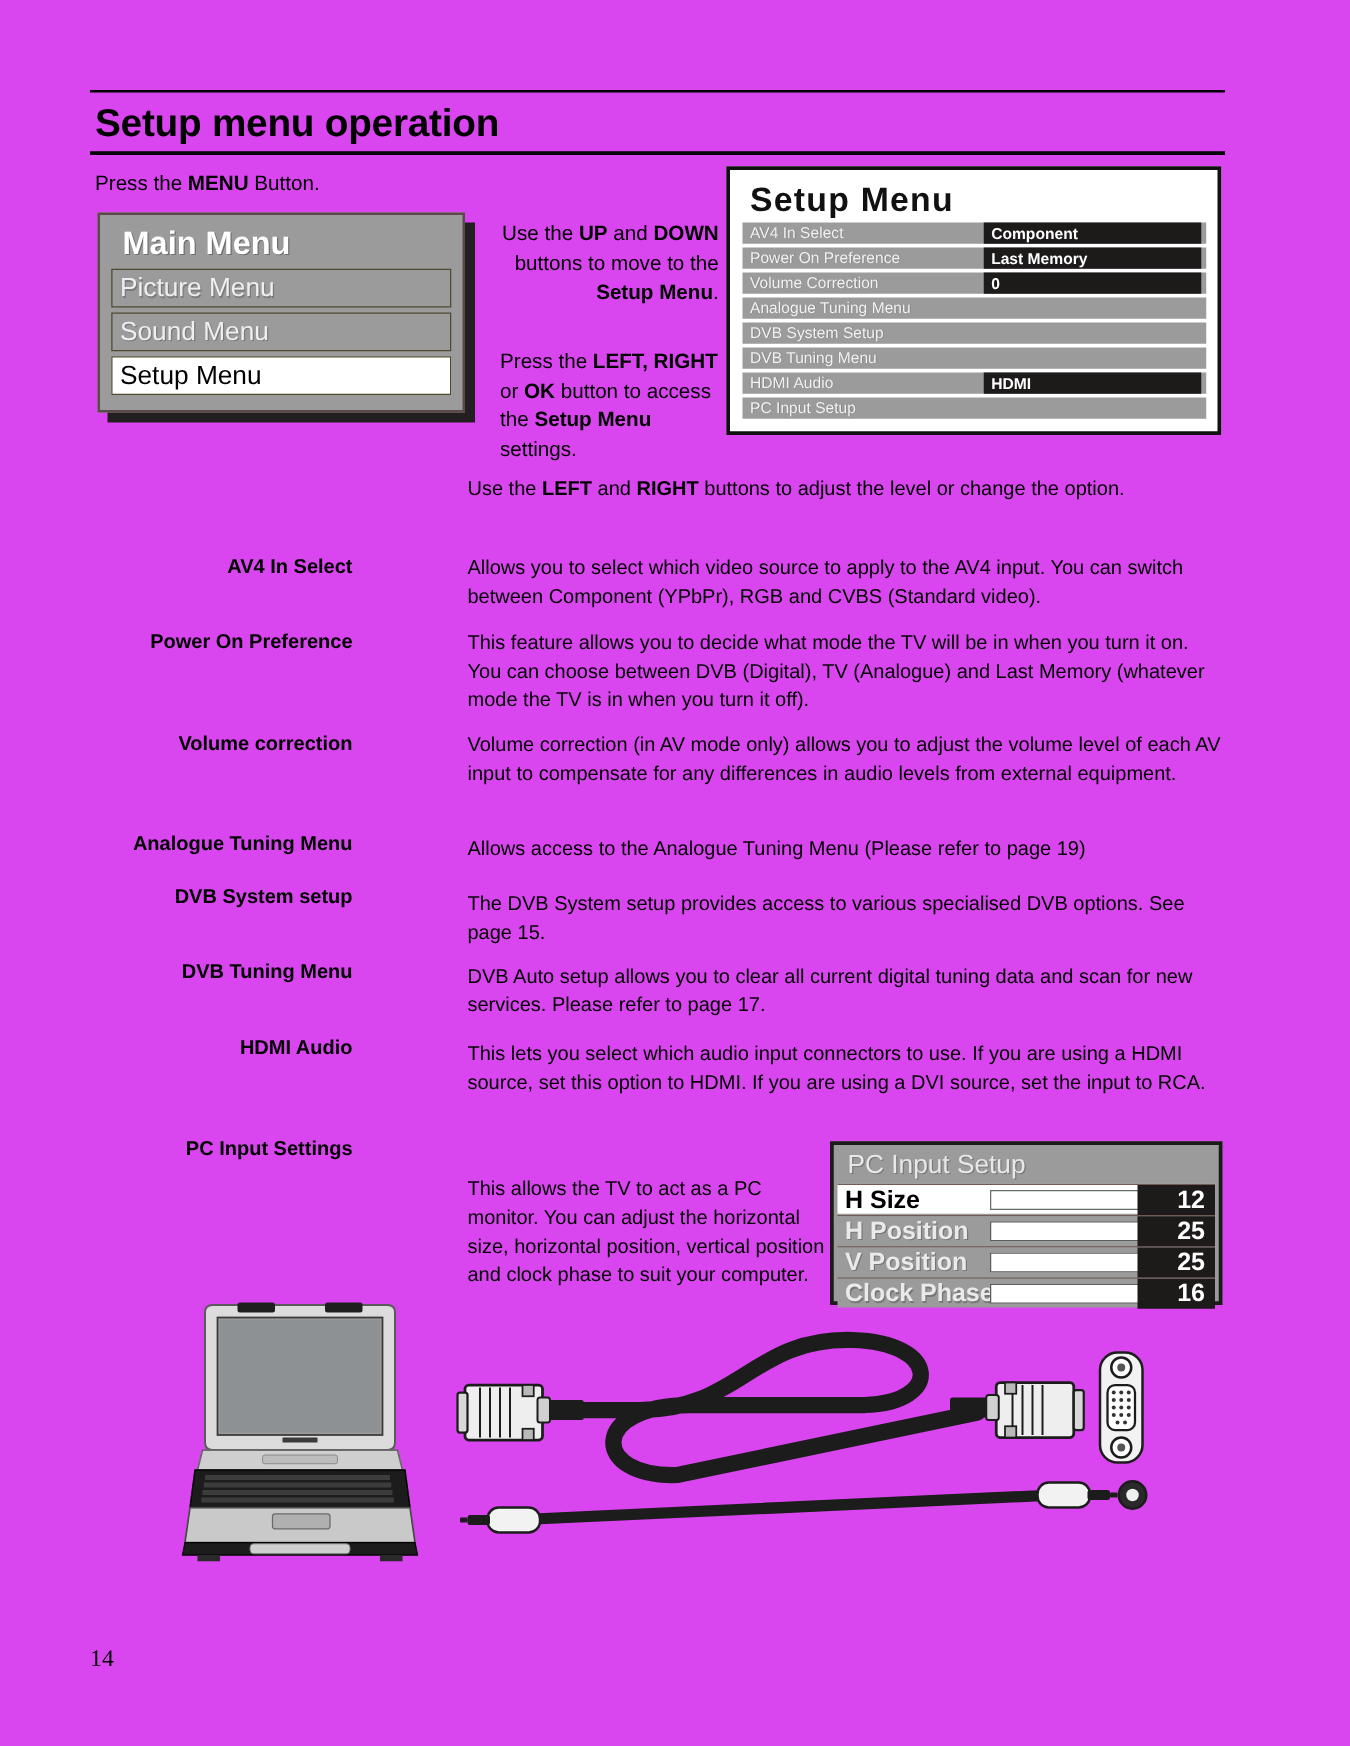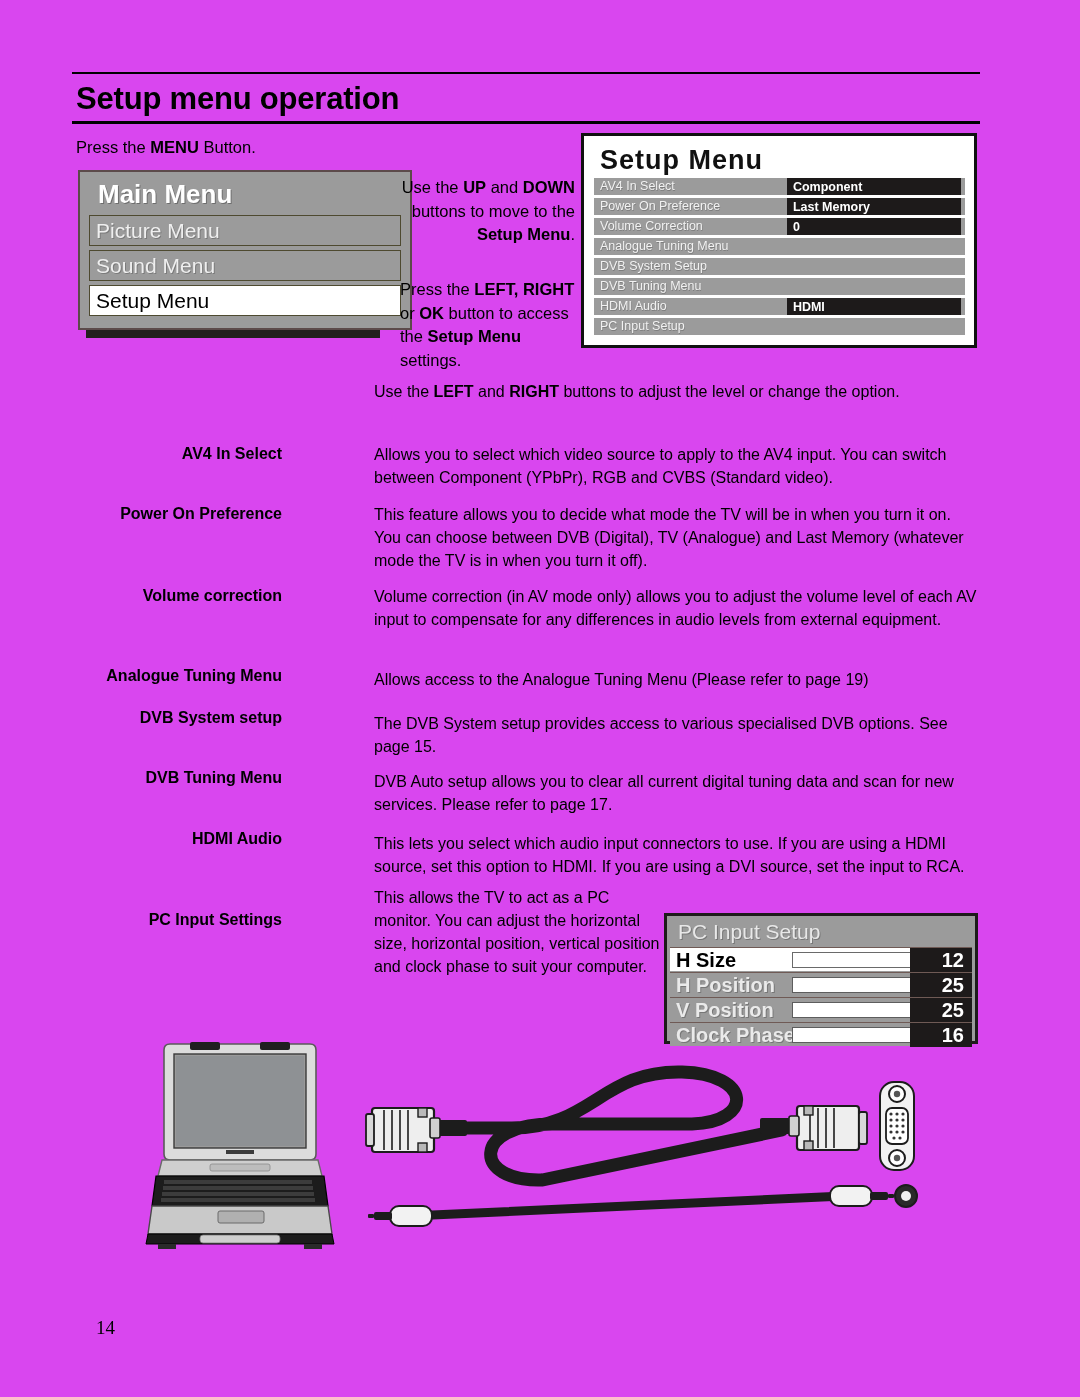--- a/index.html
+++ b/index.html
@@ -35,21 +35,21 @@
 
   
   .mainmenu-wrap {
     position: absolute; left: 78px; top: 170px; width: 302px; height: 168px;
   }
   .mainmenu-shadow {
     position: absolute; left: 8px; top: 8px; width: 294px; height: 160px;
     background: #231f20;
   }
   .mainmenu-box {
-    position: absolute; left: 0; top: 0; width: 334px; height: 160px;
+    position: absolute; left: 0; top: 0; width: 294px; height: 160px;
     background: #9b9b9b;
     border: 2px solid #5c4a4a;
     padding: 5px 9px 7px 9px;
   }
   .mainmenu-title {
     font-size: 26px; font-weight: bold; color: #ffffff;
     line-height: 34px; padding-left: 9px;
     text-shadow: 1px 1px 0 #6e6e6e;
   }
   .mm-row {
@@ -168,21 +168,20 @@
 
   
   .laptop-wrap { position: absolute; left: 140px; top: 1036px; width: 200px; height: 220px; }
   .cable-wrap  { position: absolute; left: 352px; top: 1060px; width: 580px; height: 200px; }
 
   
   .page-num {
     position: absolute; left: 72px; top: 1317px;
     font-family: "Liberation Serif", serif;
     font-size: 19px;
-    margin-left: 24px;
   }
 </style>
 </head>
 <body>
 
 <div class="page">
 
   <div class="rule-top"></div>
   <div class="page-title">Setup menu operation</div>
   <div class="rule-bottom"></div>
@@ -282,21 +281,21 @@
       <div class="desc-body" style="top:770px;">DVB Auto setup allows you to clear all current digital tuning data and scan for new services. Please refer to page 17.</div>
     </div>
 
     <div class="desc-row">
       <div class="desc-label" style="left:52px; top:828px;">HDMI Audio</div>
       <div class="desc-body" style="top:832px;">This lets you select which audio input connectors to use. If you are using a HDMI source, set this option to HDMI. If you are using a DVI source, set  the input to RCA.</div>
     </div>
 
     <div class="desc-row">
       <div class="desc-label" style="left:52px; top:909px;">PC Input Settings</div>
-      <div class="desc-body narrow" style="top:886px;">This allows the TV to act as a PC monitor. You can adjust the horizontal size, horizontal position, vertical position and clock phase to suit your computer.</div>
+      <div class="desc-body narrow" style="top:940px;">This allows the TV to act as a PC monitor. You can adjust the horizontal size, horizontal position, vertical position and clock phase to suit your computer.</div>
     </div>
 
   </div>
 
   <div class="pcinput-box">
     <div class="pc-title">PC Input Setup</div>
 
     <div class="pc-row selected">
       <span class="pc-name">H Size</span>
       <span class="pc-track">

